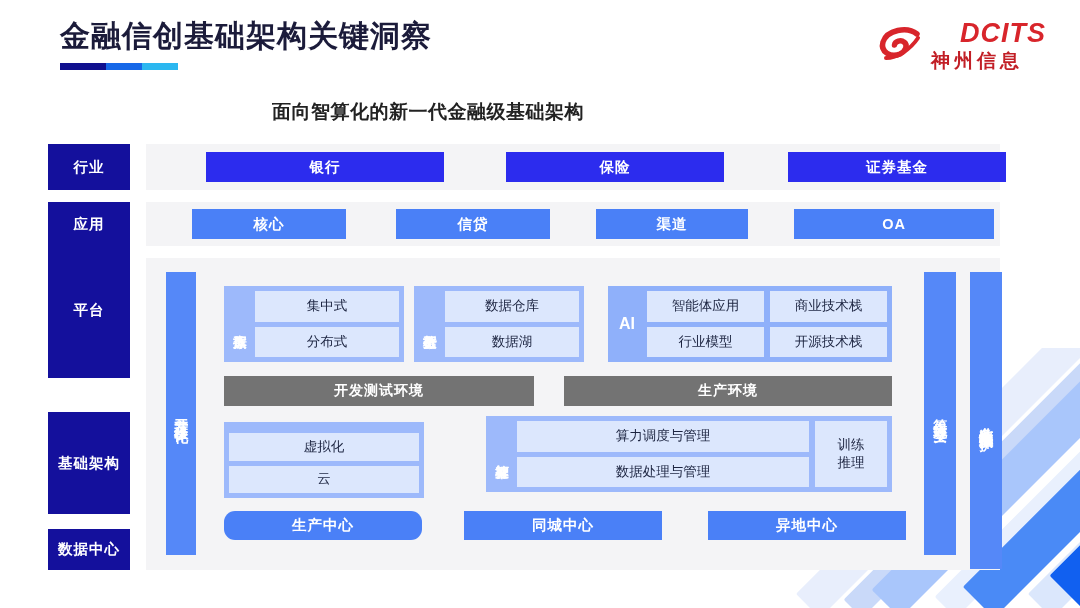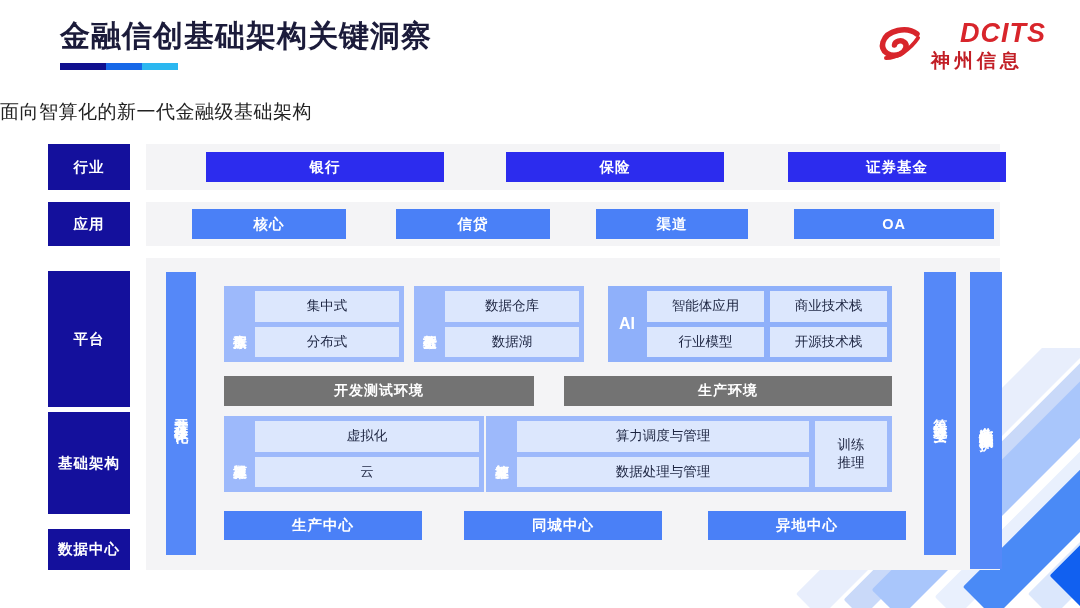--- a/index.html
+++ b/index.html
@@ -20,21 +20,21 @@
   .title-rule i:nth-child(1){width:46px;background:#10108e;}
   .title-rule i:nth-child(2){width:36px;background:#1668e8;}
   .title-rule i:nth-child(3){width:36px;background:#2bb7f0;}
   
   .logo{position:absolute;right:34px;top:20px;display:flex;align-items:center;gap:8px;z-index:3;}
   .logo-mark{width:46px;height:46px;position:relative;}
   .logo-text{display:flex;flex-direction:column;line-height:1;}
   .logo-en{font-size:27px;font-weight:bold;color:#d8252b;letter-spacing:1px;font-style:italic;margin-left:29px;}
   .logo-cn{font-size:19px;font-weight:bold;color:#c21f26;letter-spacing:4px;margin-top:4px;}
   
-  .subtitle{position:absolute;top:99px;left:0;width:856px;font-size:19px;font-weight:normal;color:#222;letter-spacing:.5px;z-index:3;}
+  .subtitle{position:absolute;top:99px;left:0;width:856px;text-align:center;font-size:19px;font-weight:bold;color:#222;letter-spacing:.5px;z-index:3;}
   
   .diagram{position:absolute;left:48px;top:140px;width:952px;height:434px;z-index:2;}
   .rowlabel{position:absolute;left:0;width:82px;background:#14109c;color:#fff;font-weight:bold;font-size:14.5px;
             display:flex;align-items:center;justify-content:center;letter-spacing:1px;}
   .panel{position:absolute;background:#f4f4f6;}
   .chip{display:flex;align-items:center;justify-content:center;color:#fff;font-weight:bold;font-size:14.5px;letter-spacing:1px;}
   .chip-industry{background:#2c2cee;height:30px;position:absolute;margin-left:12px;}
   .chip-app{background:#4a80f7;height:30px;position:absolute;}
   .chip-dc{background:#4a80f7;height:29px;position:absolute;}
   
@@ -88,21 +88,21 @@
     <div class="logo-cn">神州信息</div>
   </div>
 </div>
 
 <div class="subtitle">面向智算化的新一代金融级基础架构</div>
 
 <div class="diagram">
 
   <div class="rowlabel" style="top:4px;height:46px;">行业</div>
   <div class="rowlabel" style="top:62px;height:44px;">应用</div>
-  <div class="rowlabel" style="top:131px;height:136px;">平台</div>
+  <div class="rowlabel" style="top:102px;height:136px;">平台</div>
   <div class="rowlabel" style="top:272px;height:102px;">基础架构</div>
   <div class="rowlabel" style="top:389px;height:41px;">数据中心</div>
 
   <div class="panel" style="left:98px;top:4px;width:854px;height:46px;">
     <div class="chip chip-industry" style="left:48px;top:8px;width:238px;">银行</div>
     <div class="chip chip-industry" style="left:348px;top:8px;width:218px;">保险</div>
     <div class="chip chip-industry" style="left:630px;top:8px;width:218px;">证券基金</div>
   </div>
 
   <div class="panel" style="left:98px;top:62px;width:854px;height:44px;">
@@ -142,40 +142,40 @@
         <div class="grow">
           <div class="gitem">行业模型</div>
           <div class="gitem">开源技术栈</div>
         </div>
       </div>
     </div>
 
     <div class="envbar" style="left:78px;top:118px;width:310px;height:30px;">开发测试环境</div>
     <div class="envbar" style="left:418px;top:118px;width:328px;height:30px;">生产环境</div>
 
-    <div class="group" style="left:78px;top:158px;width:260px;height:76px;">
+    <div class="group" style="left:78px;top:164px;width:200px;height:76px;flex-direction:column;">
       <div class="glabel">通算框架</div>
       <div class="gcol">
         <div class="gitem">虚拟化</div>
         <div class="gitem">云</div>
       </div>
     </div>
 
     <div class="group" style="left:340px;top:158px;width:406px;height:76px;">
       <div class="glabel">智算框架</div>
       <div class="gcol">
         <div class="gitem">算力调度与管理</div>
         <div class="gitem">数据处理与管理</div>
       </div>
       <div class="gitem tall">
         <span id="train-infer-text">训练<br>推理</span>
       </div>
     </div>
 
-    <div class="chip chip-dc" style="left:78px;top:253px;width:198px;">生产中心</div>
+    <div class="chip chip-dc" style="left:78px;top:253px;width:198px;border-radius:11px;">生产中心</div>
     <div class="chip chip-dc" style="left:318px;top:253px;width:198px;">同城中心</div>
     <div class="chip chip-dc" style="left:562px;top:253px;width:198px;">异地中心</div>
 
     <div class="vbar" style="left:778px;top:14px;width:32px;height:283px;">等保合规安全</div>
   </div>
 
   <div class="vbar" style="left:922px;top:132px;width:32px;height:297px;letter-spacing:1px;">业务连续性及数据保护</div>
 
 </div>
 

